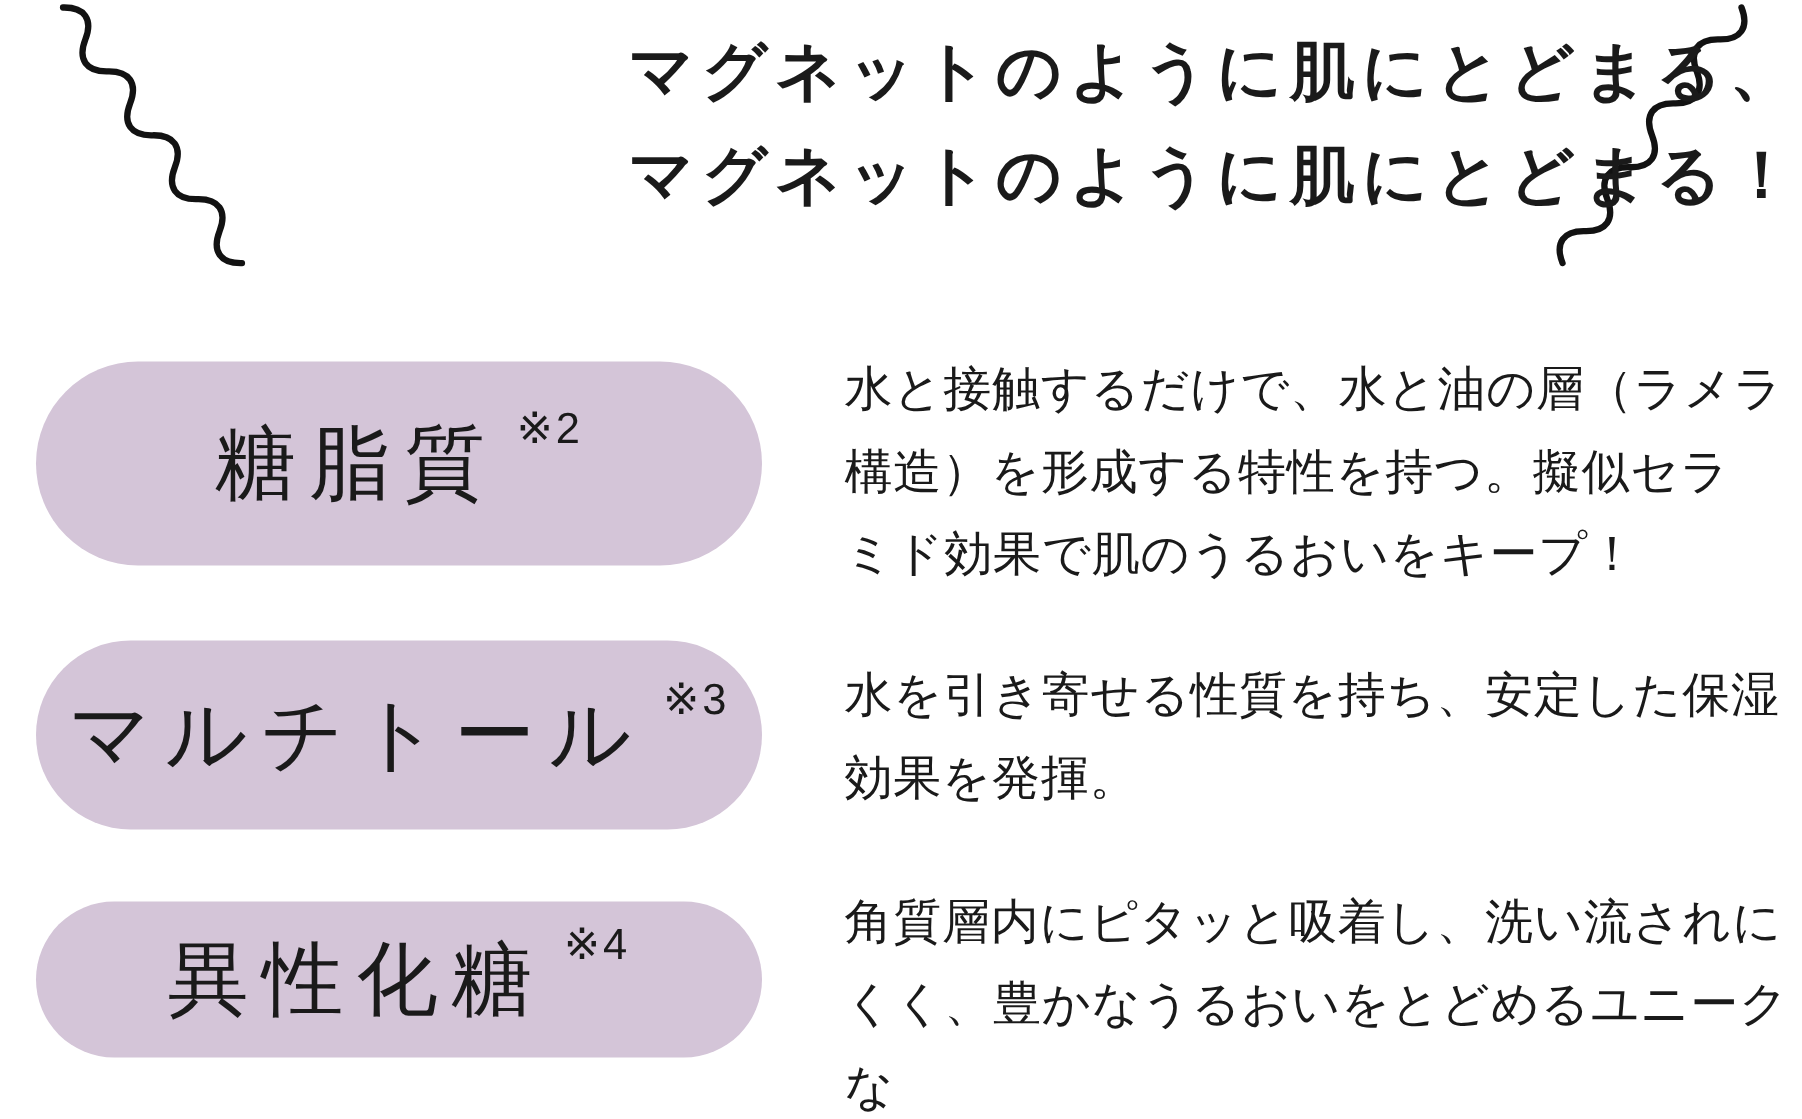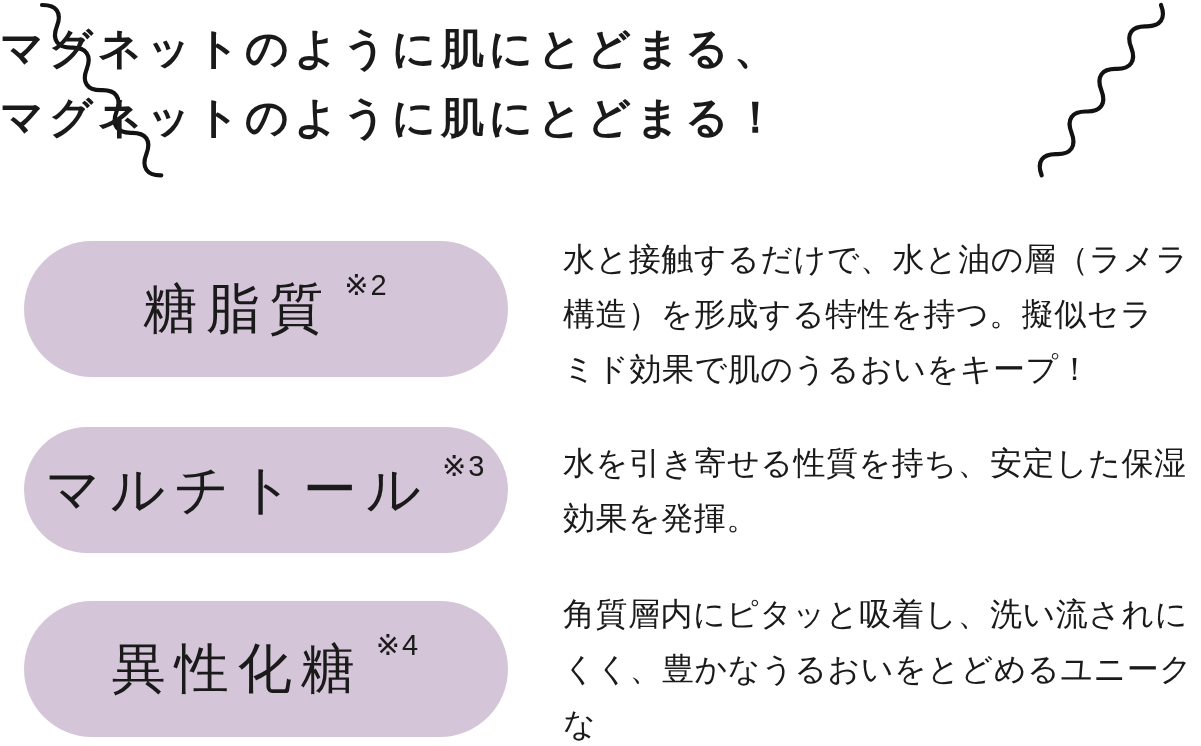--- a/index.html
+++ b/index.html
@@ -10,21 +10,21 @@
     background: #ffffff;
     overflow: hidden;
     font-family: "Liberation Sans", "DejaVu Sans", sans-serif;
     color: var(--text, #1a1a1a);
   }
   .headline {
     position: absolute;
     top: 14px;
     left: 0;
     width: 100%;
-    text-align: left;
+    text-align: right;
     font-size: 43px;
     line-height: 69px;
     font-weight: 700;
     letter-spacing: 5px;
     color: var(--text, #1a1a1a);
   }
   .squiggle {
     position: absolute;
     top: 0;
   }
@@ -41,21 +41,21 @@
     left: 24px;
     width: 484px;
     background: var(--pill-bg, #D4C5D8);
     border-radius: 70px;
     display: flex;
     align-items: center;
     justify-content: center;
   }
   .pill-1 { top: 241px; height: 136px; }
   .pill-2 { top: 427px; height: 126px; }
-  .pill-3 { top: 601px; height: 136px; }
+  .pill-3 { top: 601px; height: 104px; }
   .pill-name {
     font-size: 54px;
     letter-spacing: 9px;
     font-weight: 400;
     color: var(--text, #1a1a1a);
   }
   .pill-note {
     font-size: 29px;
     letter-spacing: 2px;
     position: relative;

